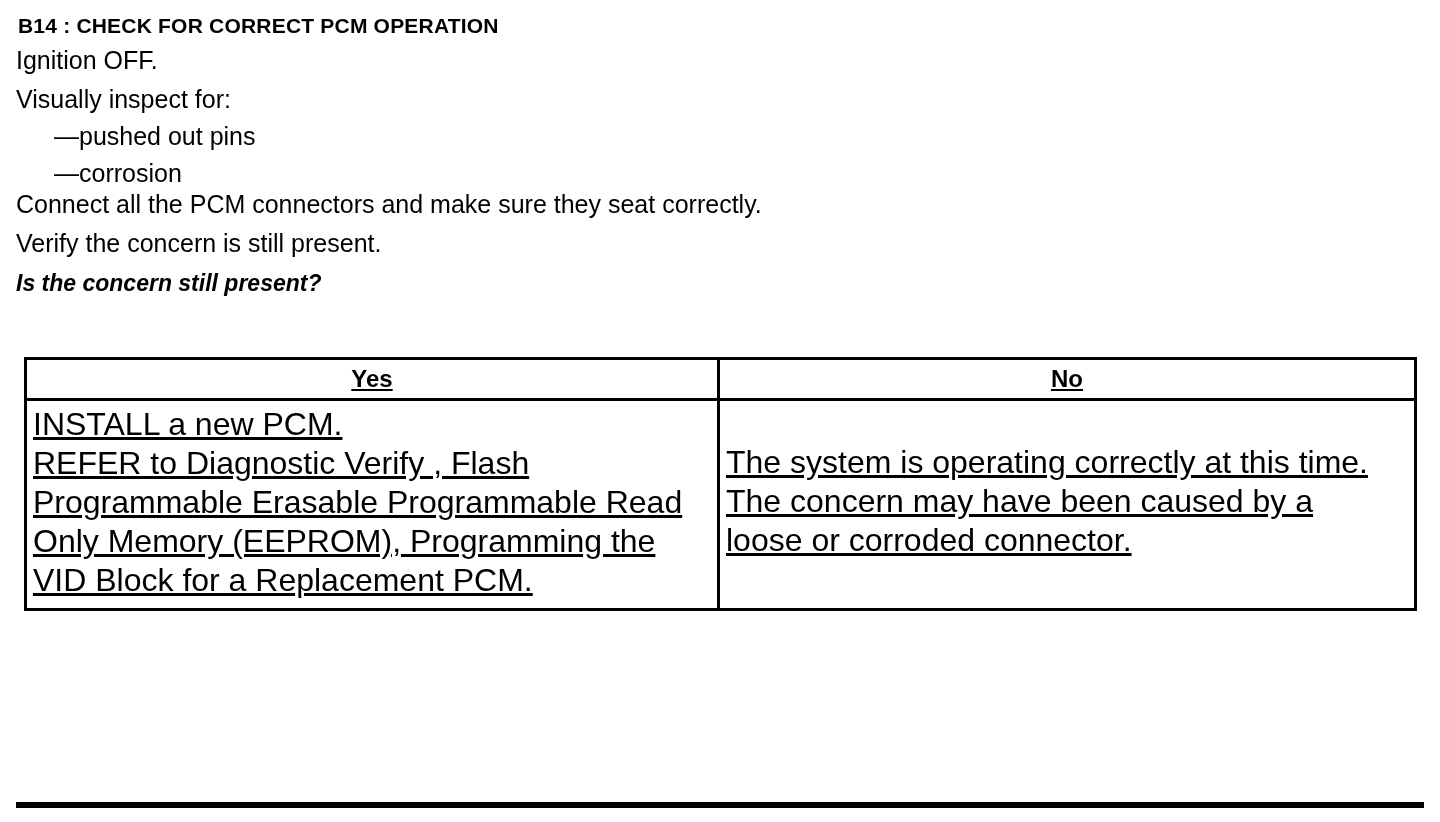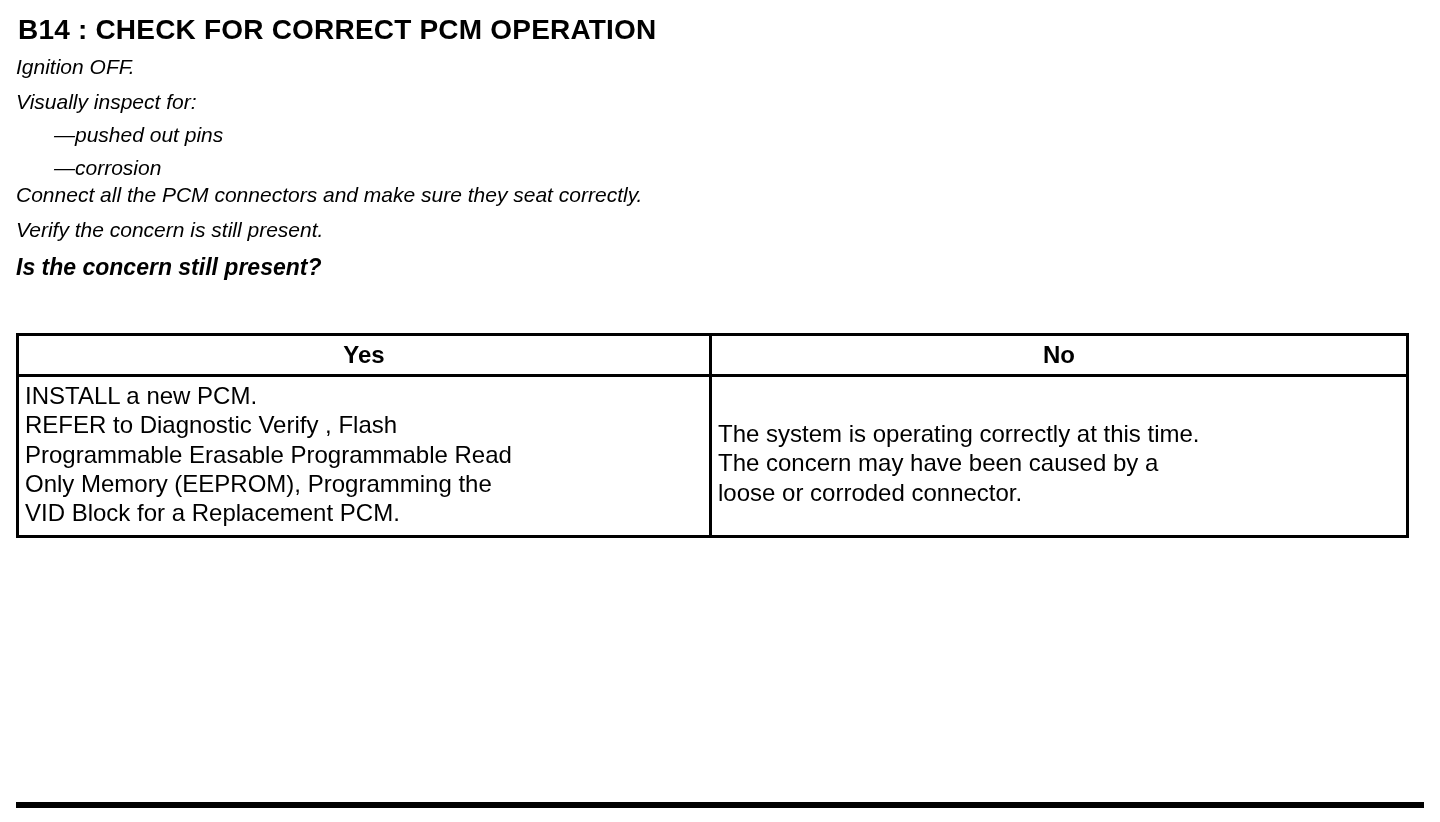--- a/index.html
+++ b/index.html
@@ -15,32 +15,31 @@
     overflow: hidden;
   }
   .page {
     position: relative;
     width: 1440px;
     height: 822px;
     box-sizing: border-box;
     padding: 10px 16px 0 16px;
   }
   .step-title {
-    font-size: 28px;
+    font-size: 21px;
     font-weight: bold;
     letter-spacing: 0.2px;
     margin: 4px 0 10px 2px;
     white-space: nowrap;
   }
   .body-line {
-    font-size: 21px;
+    font-size: 25px;
     line-height: 1.0;
     margin: 0 0 14px 0;
     white-space: nowrap;
-    font-style: italic;
   }
   .body-line.indent {
     padding-left: 38px;
     margin-bottom: 6px;
     margin-top: 12px;
   }
   .body-line.tight {
     margin-bottom: 8px;
   }
   .question {
@@ -49,39 +48,40 @@
     margin: 14px 0 0 0;
     white-space: nowrap;
     font-style: italic;
   }
   .spacer {
     height: 52px;
   }
   table.yesno {
     border-collapse: collapse;
     width: 1368px;
-    margin: 0;
+    margin: 8px;
     table-layout: fixed;
+    text-decoration: underline;
   }
   table.yesno th,
   table.yesno td {
     border: 3px solid #000000;
     padding: 0;
     vertical-align: top;
   }
   table.yesno th {
     font-size: 24px;
     font-weight: bold;
     text-align: center;
     height: 38px;
     line-height: 38px;
     padding: 0 4px;
   }
   table.yesno td {
-    font-size: 24px;
+    font-size: 32px;
     line-height: 1.22;
     padding: 4px 6px 8px 6px;
   }
   .col-yes { width: 682px; }
   .col-no  { width: 686px; }
   .cell-line { white-space: nowrap; }
   .no-cell {
     padding-top: 42px !important;
   }
   .bottom-rule {

